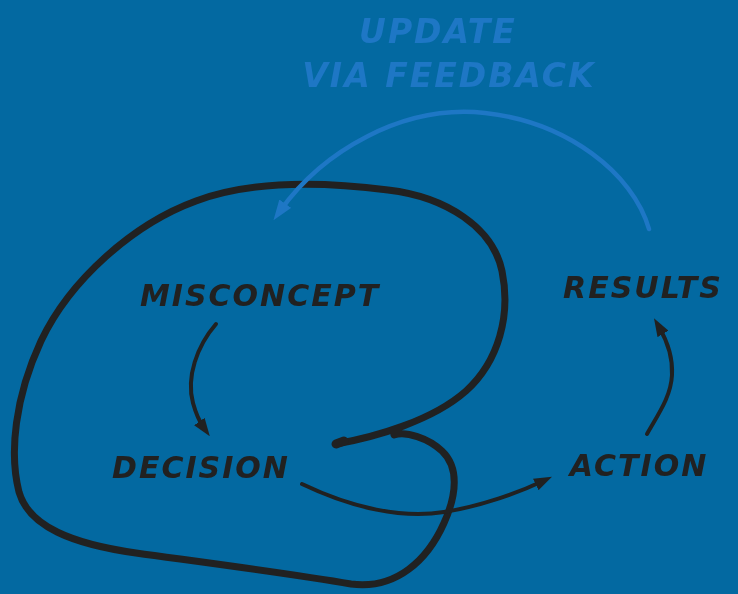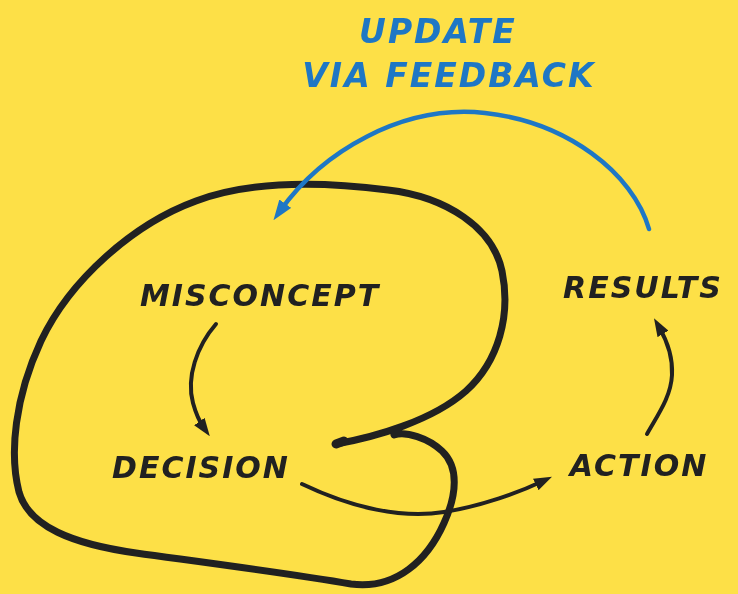--- a/index.html
+++ b/index.html
@@ -8,21 +8,21 @@
     background: #ffffff;
     width: 738px;
     height: 594px;
     overflow: hidden;
     font-family: "DejaVu Sans", "Liberation Sans", sans-serif;
   }
   .canvas {
     position: relative;
     width: 738px;
     height: 594px;
-    background: #fde047;
+    background: #0369a1;
   }
   svg { display: block; }
   .blob {
     fill: none;
     stroke: #212121;
     stroke-width: 7;
     stroke-linecap: round;
     stroke-linejoin: round;
   }
   .blob-club {

